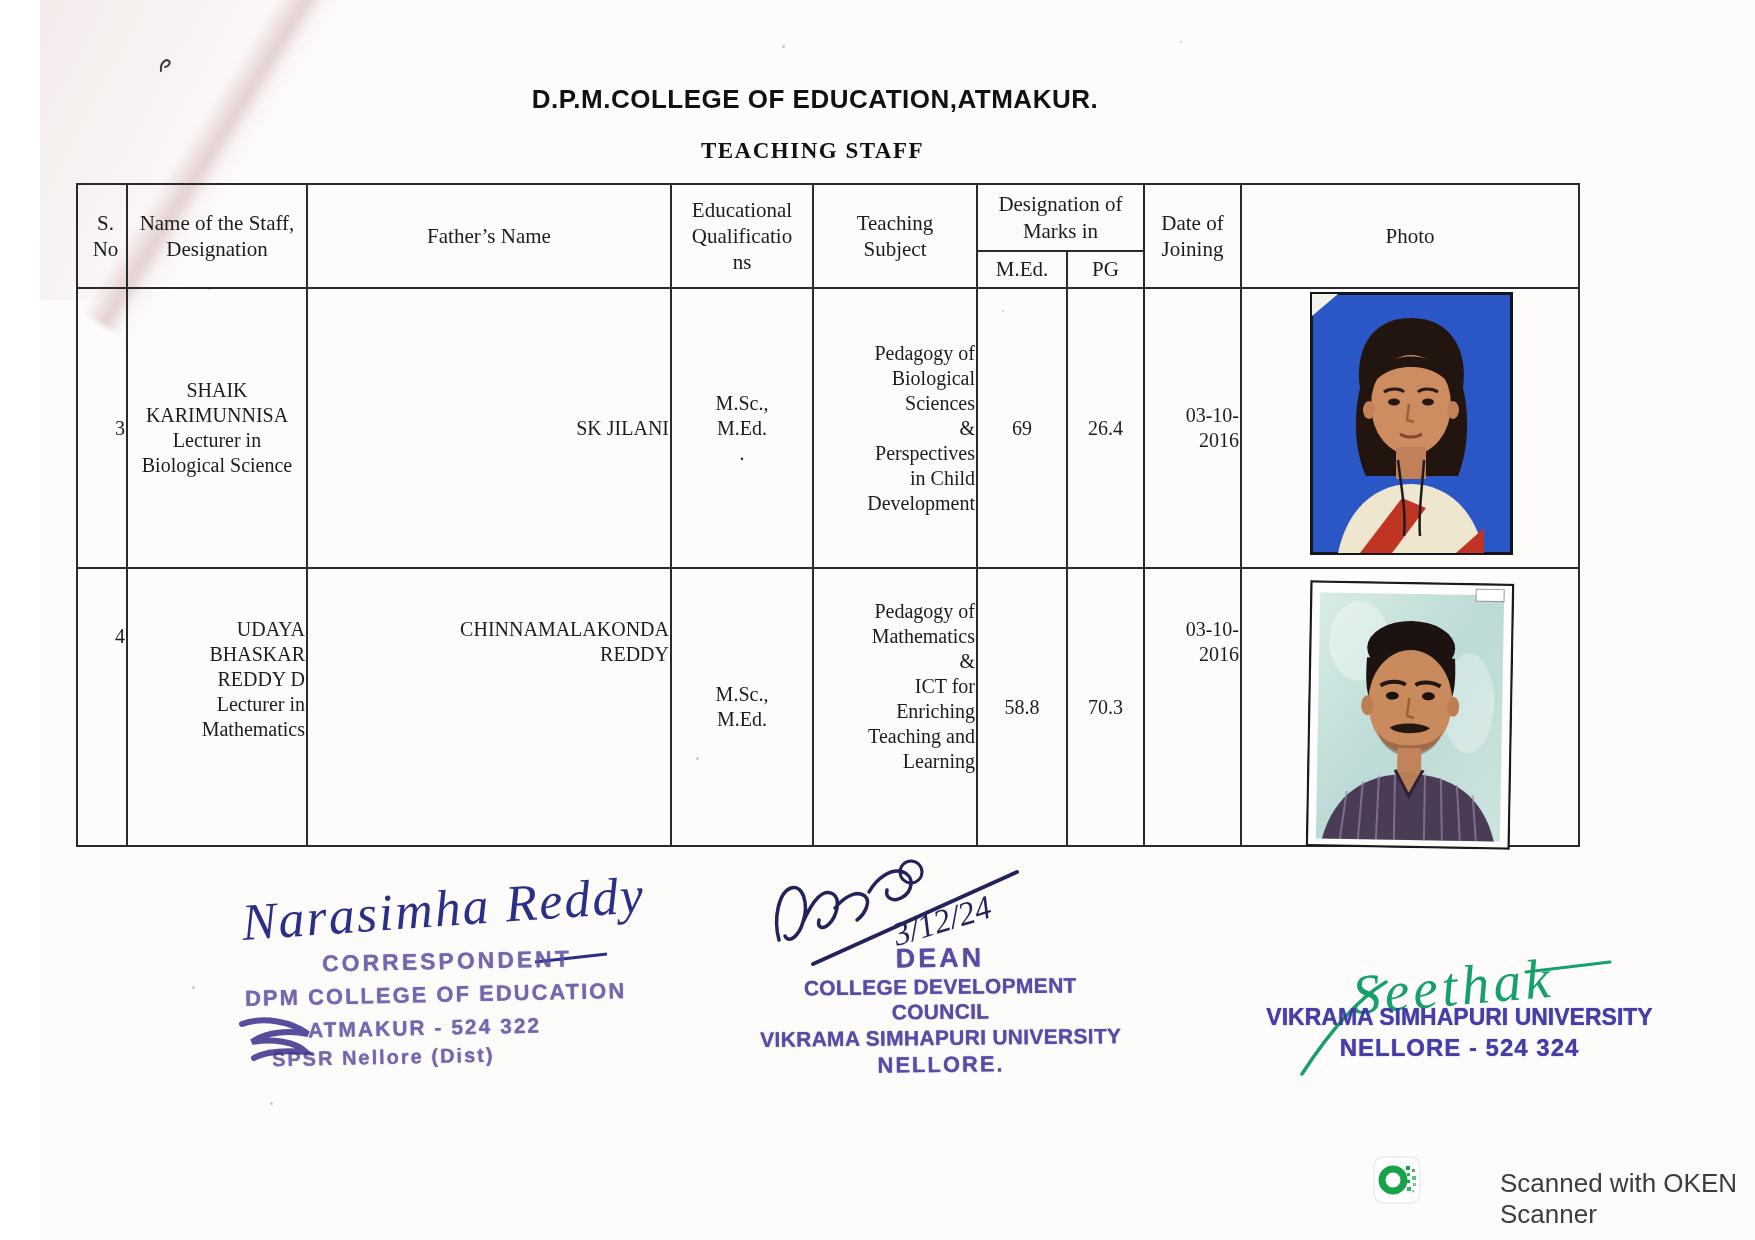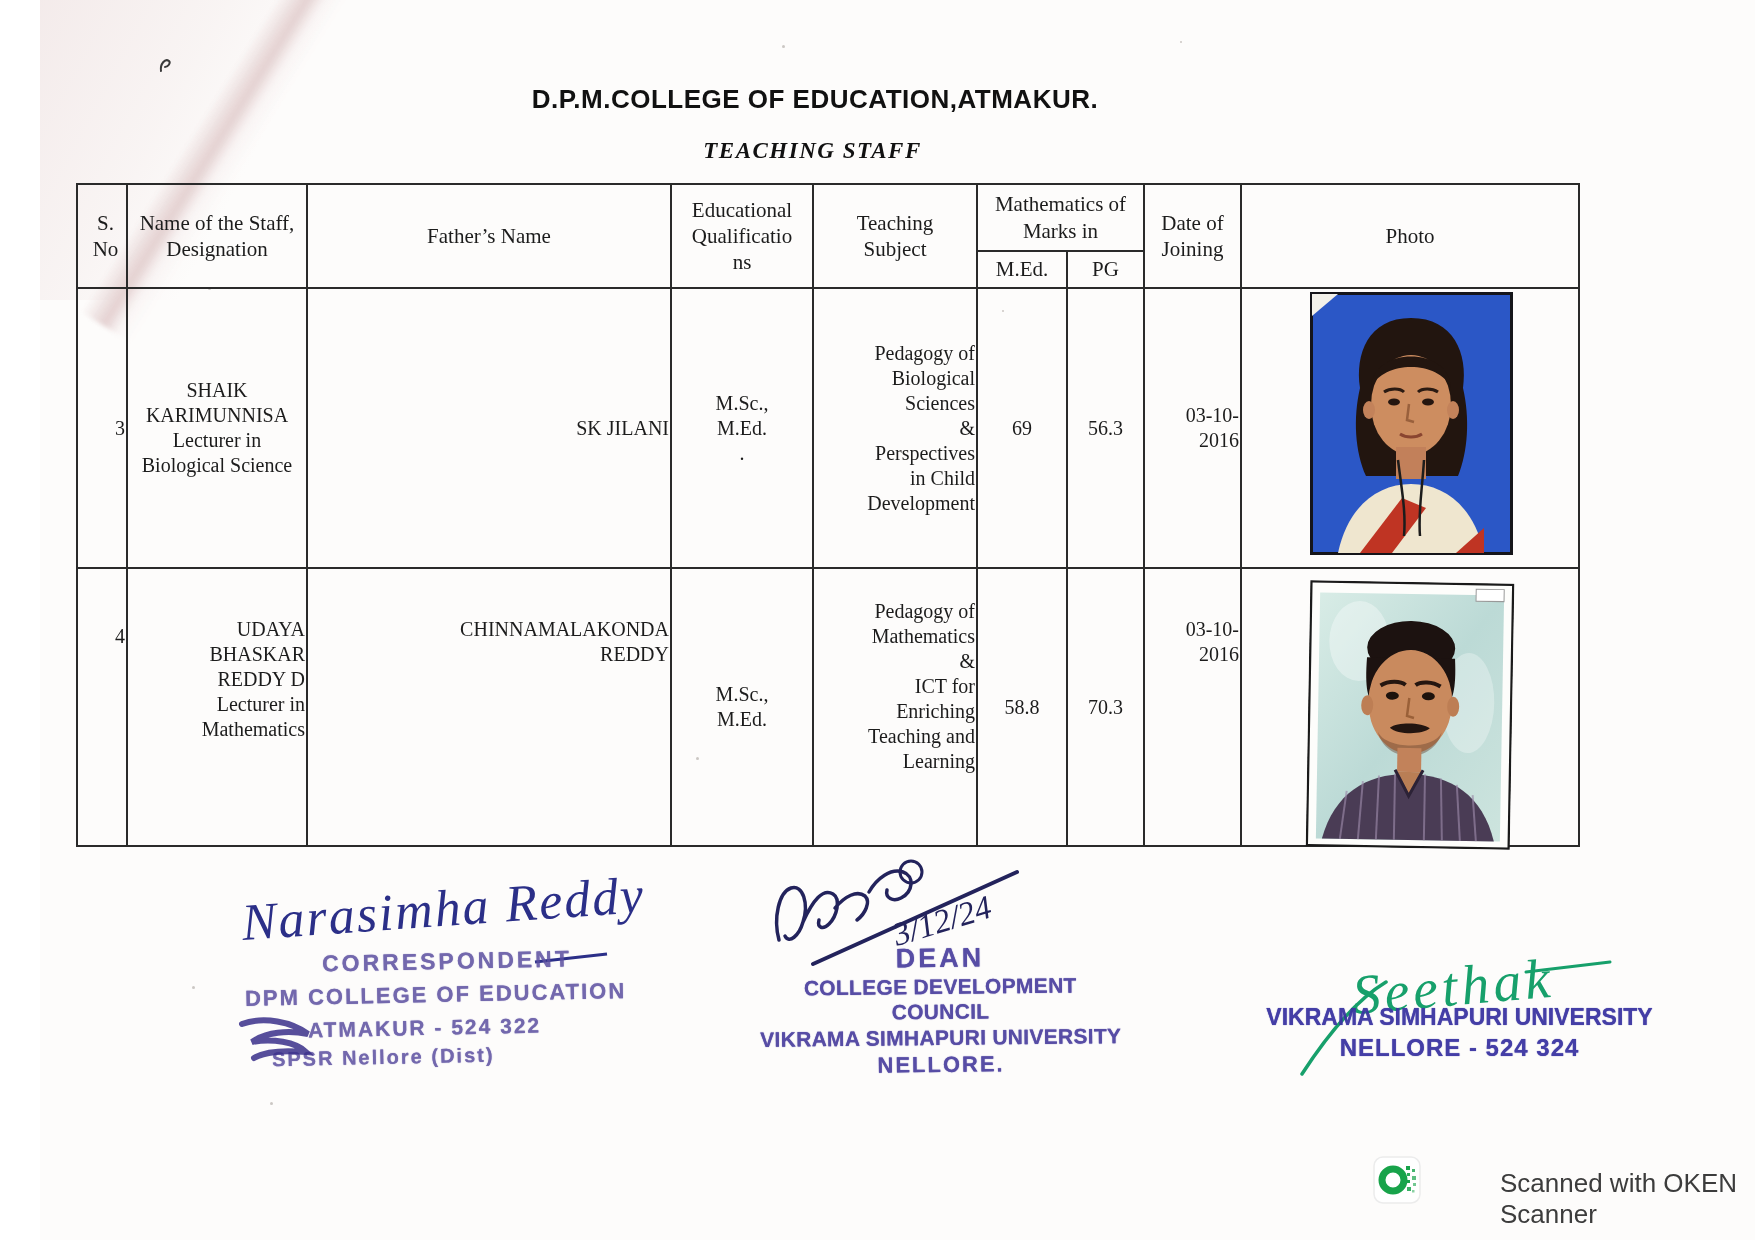--- a/index.html
+++ b/index.html
@@ -11,21 +11,21 @@
     background:linear-gradient(90deg, rgba(221,200,200,0) 0%, rgba(224,202,202,.85) 45%, rgba(247,240,240,.55) 70%, rgba(255,255,255,0) 100%);
     transform:rotate(32deg);filter:blur(2px);}
   .corner-tint{position:absolute;left:0;top:0;width:320px;height:300px;
     background:linear-gradient(118deg, rgba(236,221,221,.55) 0%, rgba(236,221,221,.25) 38%, rgba(255,255,255,0) 62%);}
   .speck{position:absolute;border-radius:50%;background:#8f8781;opacity:.45;}
 
   
   .doc-title{position:absolute;left:0;top:84px;width:1550px;text-align:center;
     font-family:"Liberation Sans", sans-serif;font-weight:bold;font-size:26px;letter-spacing:.5px;color:#111;}
   .doc-subtitle{position:absolute;left:0;top:138px;width:1545px;text-align:center;
-    font-family:"Liberation Serif", serif;font-weight:bold;font-size:23px;letter-spacing:1.5px;color:#111;font-style:italic;}
+    font-family:"Liberation Serif", serif;font-weight:bold;font-size:23px;letter-spacing:1.5px;color:#111;}
 
   
   .staff-table{position:absolute;left:36px;top:183px;border-collapse:collapse;table-layout:fixed;}
   .staff-table td,.staff-table th{border:2px solid #2a2a2a;font-weight:normal;
     font-size:20px;line-height:1.25;overflow:hidden;}
   .staff-table th{font-size:21px;text-align:center;vertical-align:middle;}
   .pre{white-space:pre-wrap;}
   .v-mid{vertical-align:middle;} .v-top{vertical-align:top;}
   .t-left{text-align:right;} .t-center{text-align:center;}
   .pl8{padding-left:8px;} .pl12{} .pl10{padding-left:25px;}
@@ -94,21 +94,21 @@
       <th rowspan="2" class="pre t-left pl8">S.
 No</th>
       <th rowspan="2" class="pre">Name of the Staff,
 Designation</th>
       <th rowspan="2" class="pre">Father’s Name</th>
       <th rowspan="2" class="pre">Educational
 Qualificatio
 ns</th>
       <th rowspan="2" class="pre">Teaching
 Subject</th>
-      <th colspan="2" class="pre">Mathematics of
+      <th colspan="2" class="pre">Designation of
 Marks in</th>
       <th rowspan="2" class="pre">Date of
 Joining</th>
       <th rowspan="2" class="pre">Photo</th>
     </tr>
     <tr style="height:37px;">
       <th>M.Ed.</th>
       <th>PG</th>
     </tr>
     <tr style="height:280px;">
@@ -122,21 +122,21 @@
 M.Ed.
 .</td>
       <td class="pre v-mid t-left pl8">Pedagogy of
 Biological
 Sciences
         &amp;
 Perspectives
 in Child
 Development</td>
       <td class="v-mid t-center">69</td>
-      <td class="v-mid t-center">56.3</td>
+      <td class="v-mid t-center">26.4</td>
       <td class="pre v-mid t-left pl10">03-10-
 2016</td>
       <td class="photo-cell"></td>
     </tr>
     <tr style="height:278px;">
       <td class="v-top t-left pl8 pt55">4</td>
       <td class="pre v-top t-left pl12 pt48">UDAYA
 BHASKAR
 REDDY D
    Lecturer in

